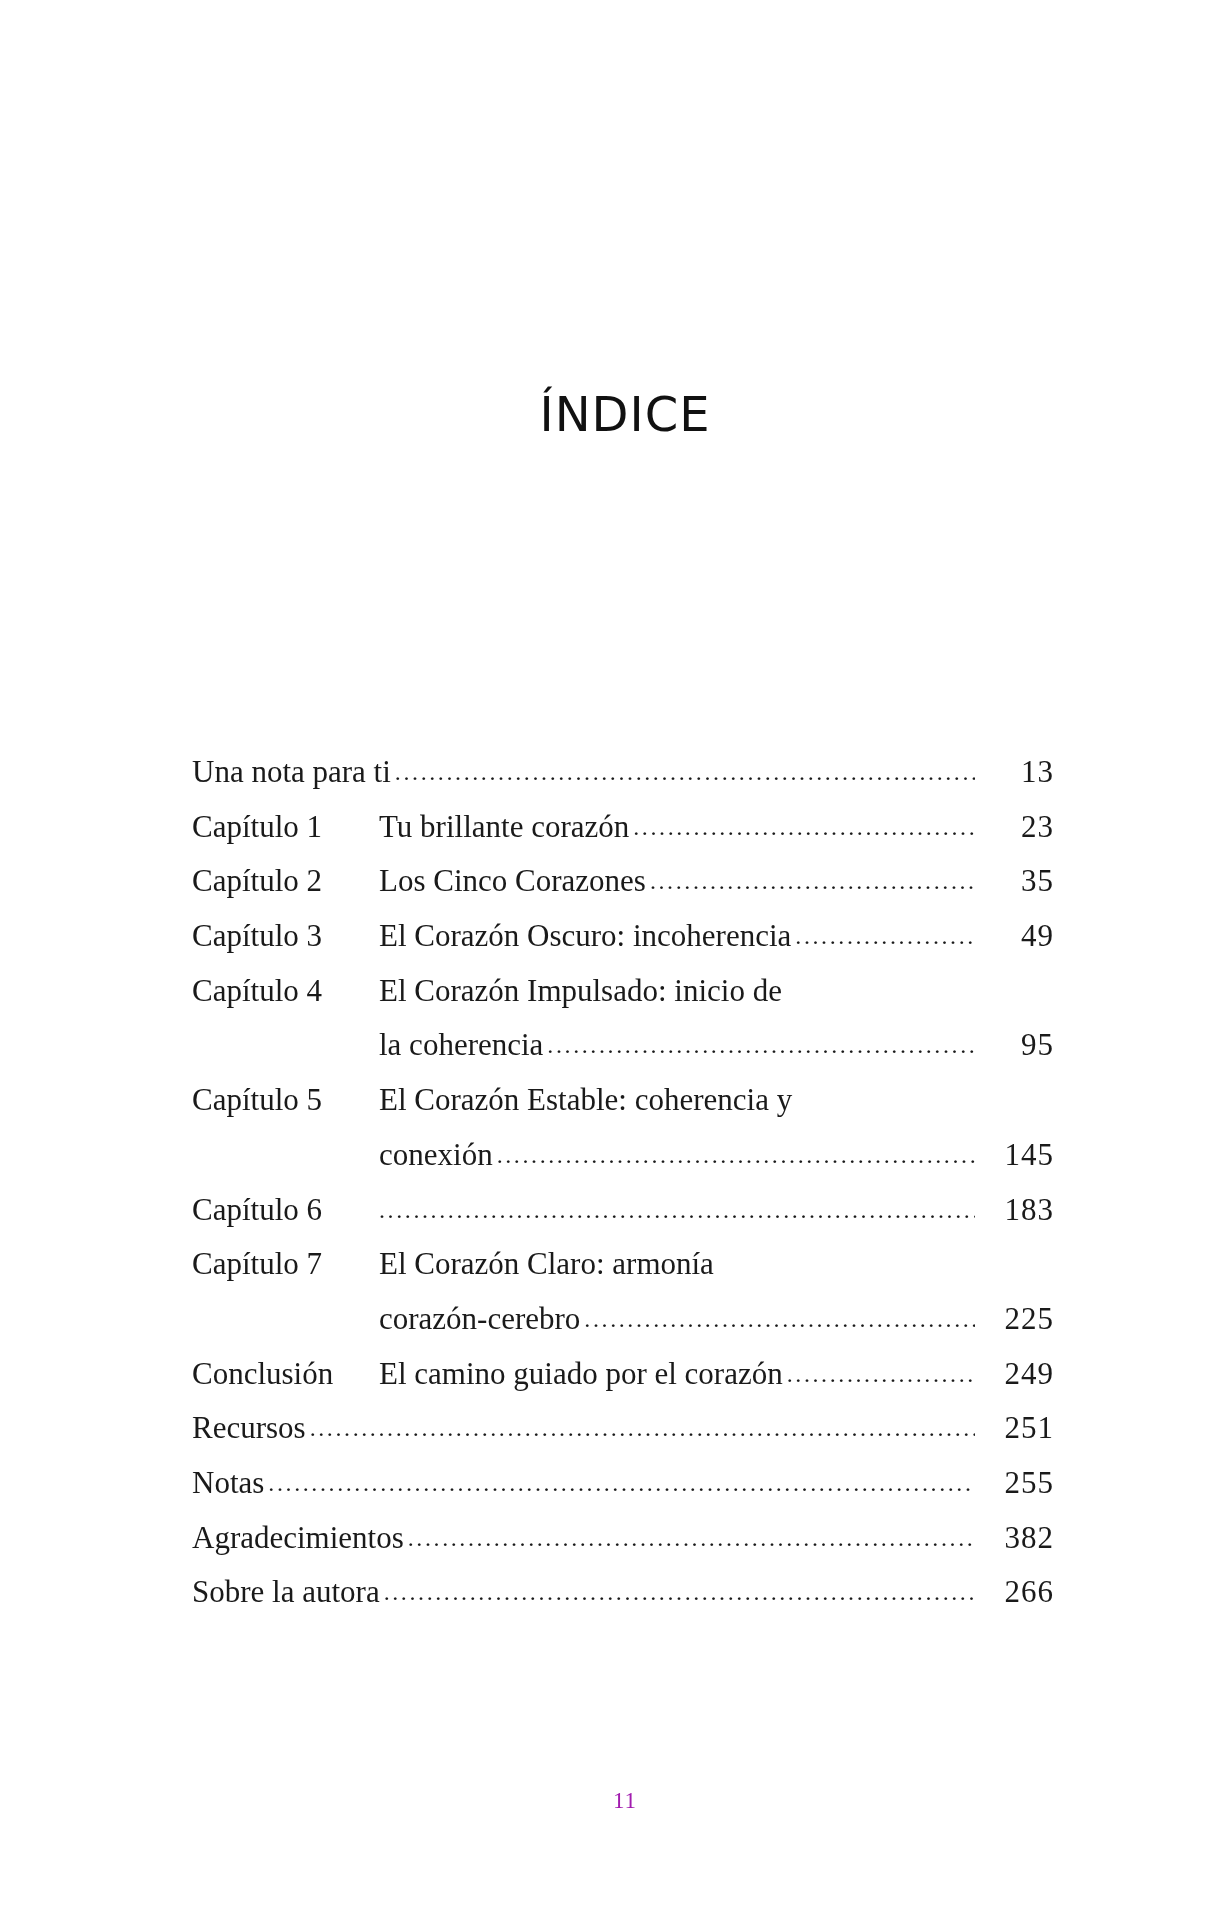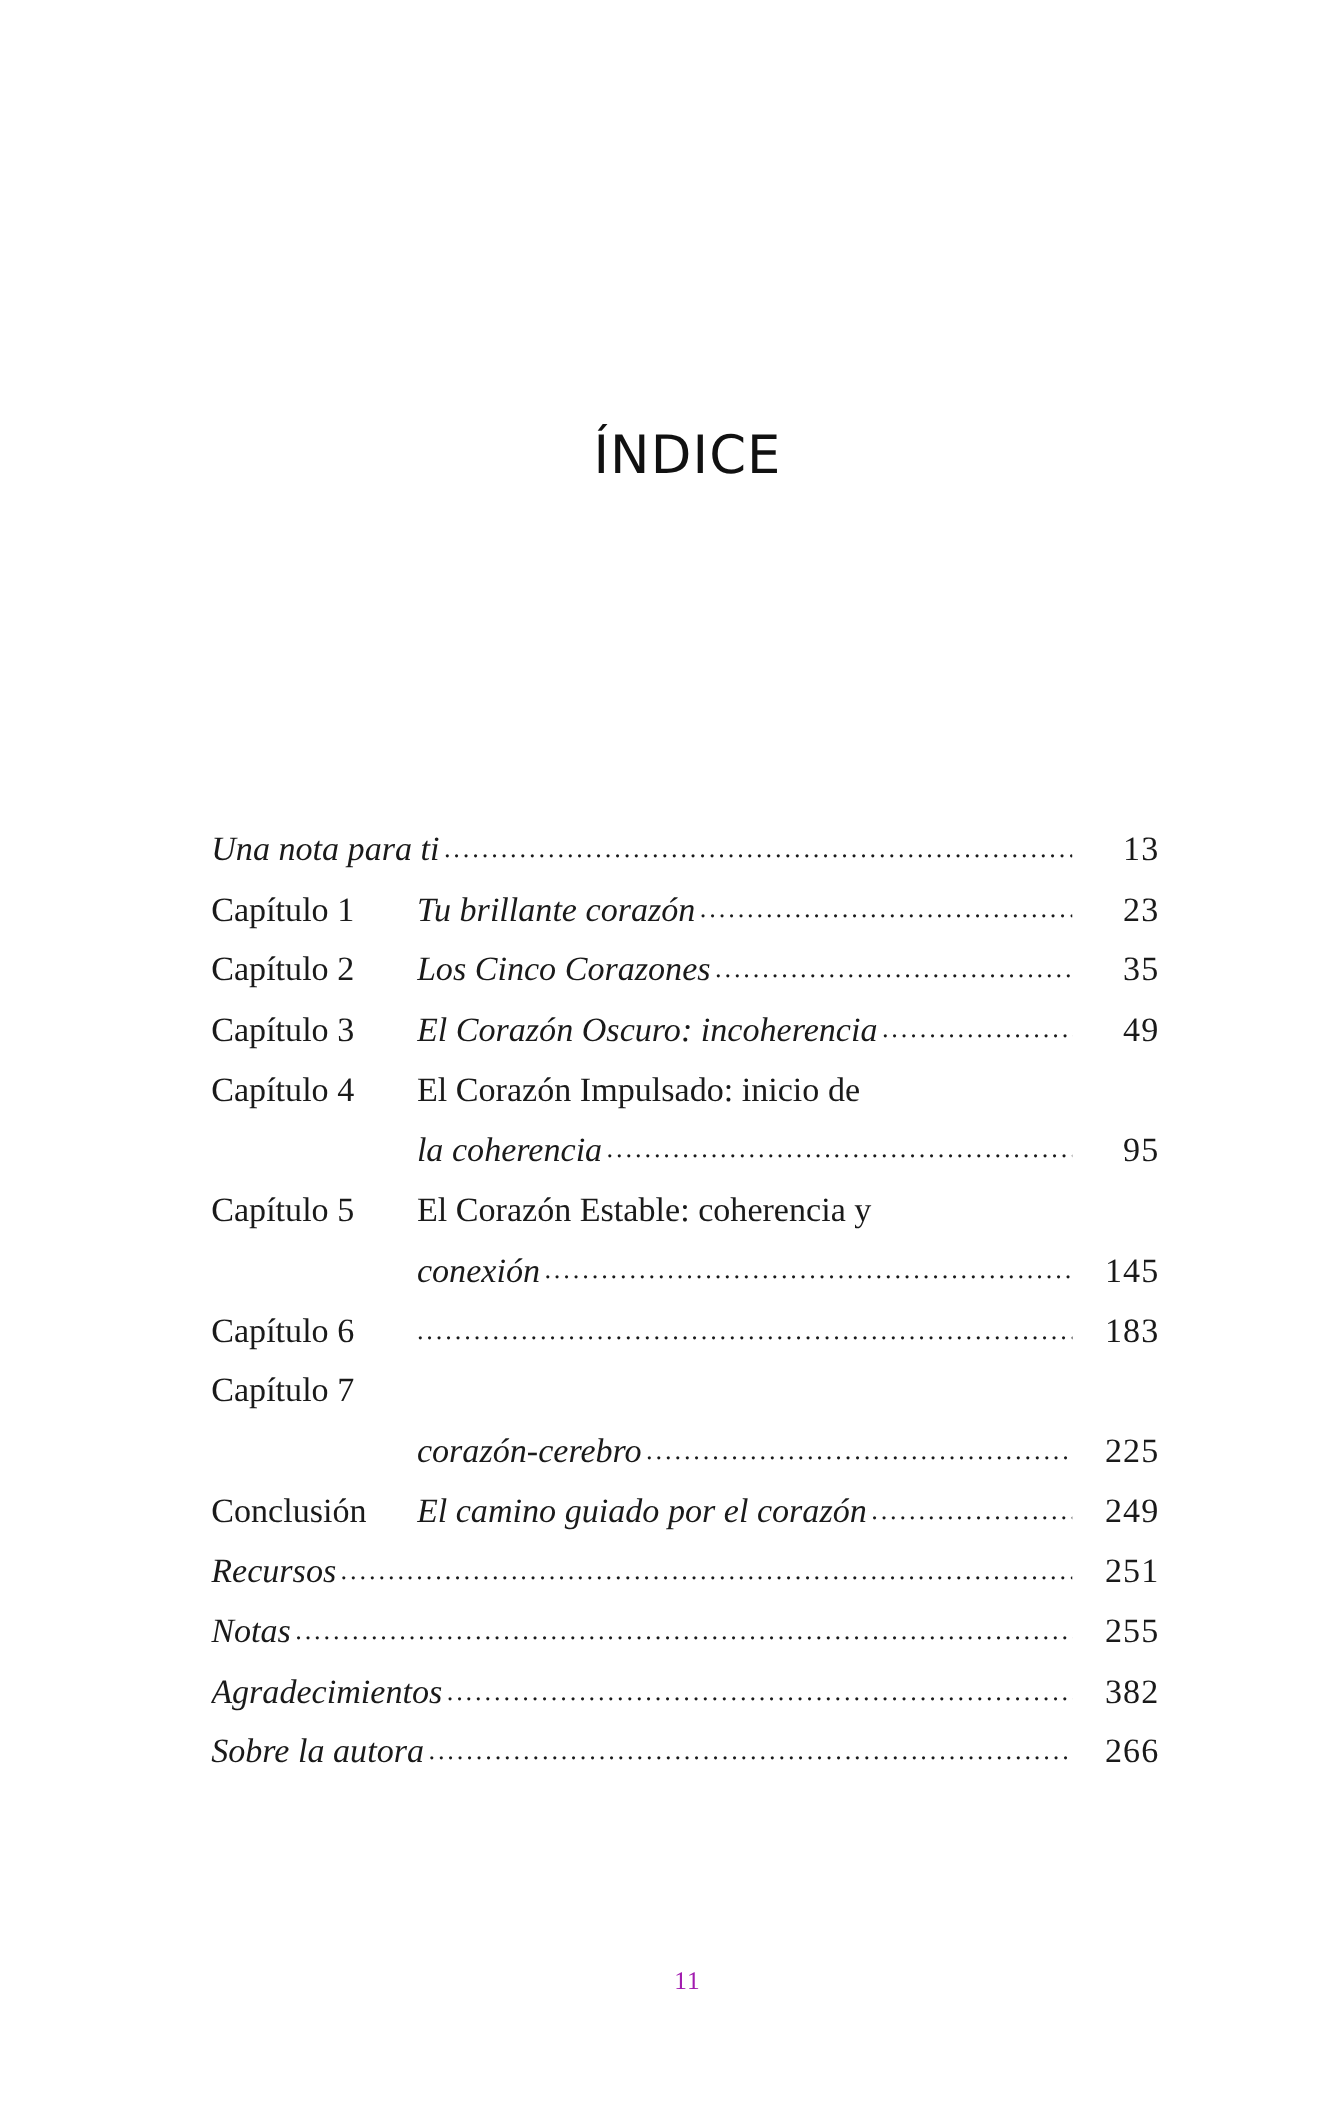--- a/index.html
+++ b/index.html
@@ -21,21 +21,21 @@
       position: relative; height: 54.7px; line-height: 54.7px;
       white-space: nowrap;
     }
     .label { position: absolute; left: 0; top: 0; }
     .title-col { position: absolute; left: 187px; top: 0; }
     .full-text {
       position: absolute; top: 0; left: 0; right: 79px;
       display: flex; overflow: hidden;
     }
     .full-text.indent { left: 187px; }
-    .full-text .txt { flex: 0 0 auto; background: #fff; padding-right: 4px; font-style: italic; }
+    .full-text .txt { flex: 0 0 auto; background: #fff; padding-right: 4px; }
     .full-text .dots {
       flex: 1 1 auto; overflow: hidden; white-space: nowrap;
       letter-spacing: 2.6px; font-size: 24px;
     }
     .page-num {
       position: absolute; right: 0; top: 0; text-align: left;
       letter-spacing: 1px;
     }
     .folio {
       position: absolute; left: 0; width: 1216px; top: 1788px;
@@ -114,20 +114,21 @@
     <div class="row">
       <span class="label">Capítulo 6</span>
       <div class="full-text indent">
         <span class="dots">................................................................................................................................</span>
       </div>
       <span class="page-num">183</span>
     </div>
 
     <div class="row">
       <span class="label">Capítulo 7</span>
+      <span class="title-col">El Corazón Claro: armonía</span>
     </div>
     <div class="row">
       <div class="full-text indent">
         <span class="txt">corazón-cerebro</span>
         <span class="dots">................................................................................................................................</span>
       </div>
       <span class="page-num">225</span>
     </div>
 
     <div class="row">

